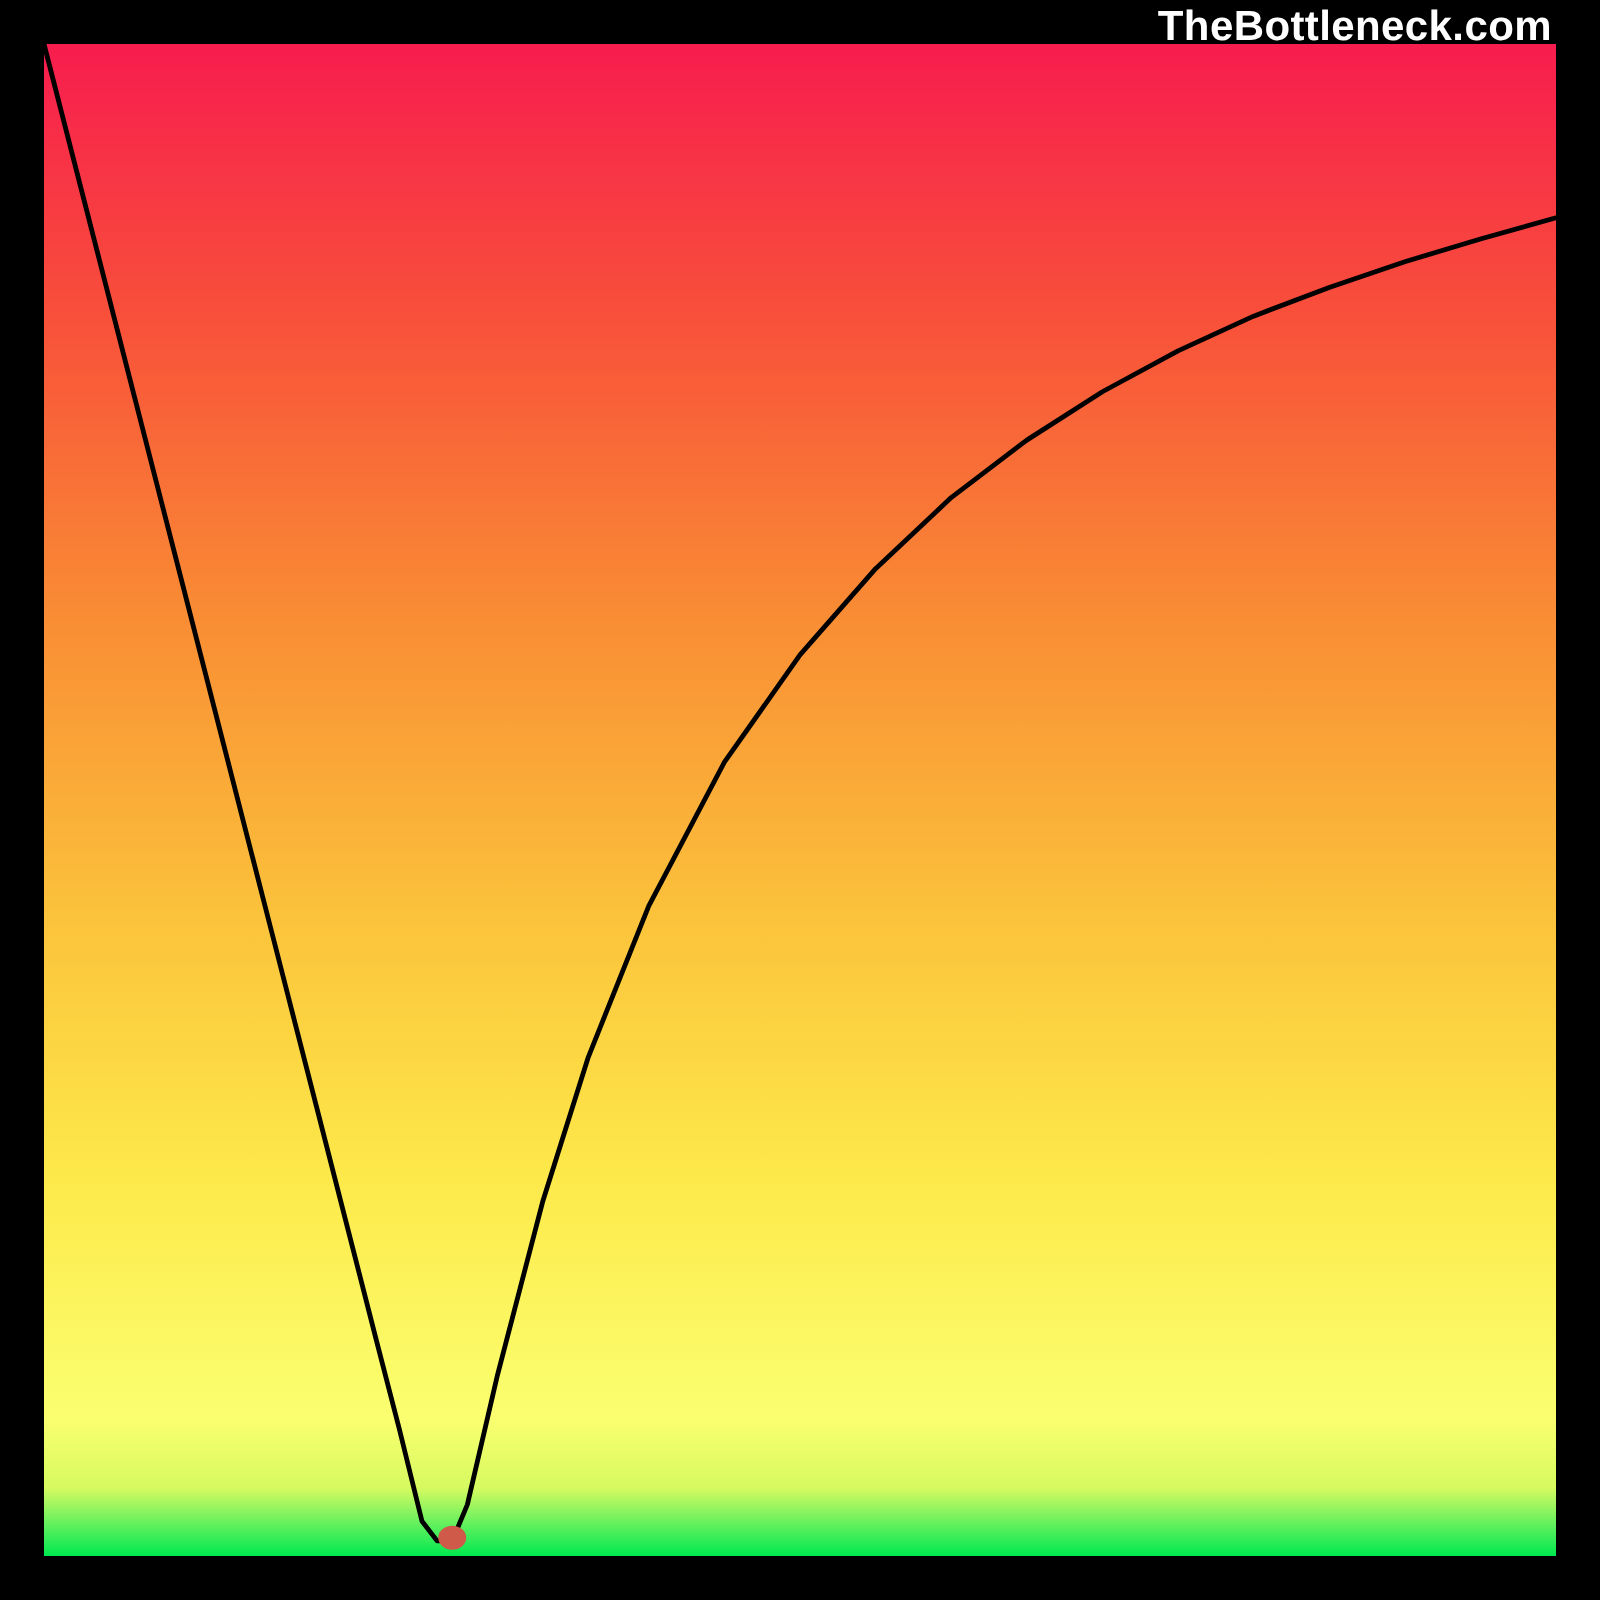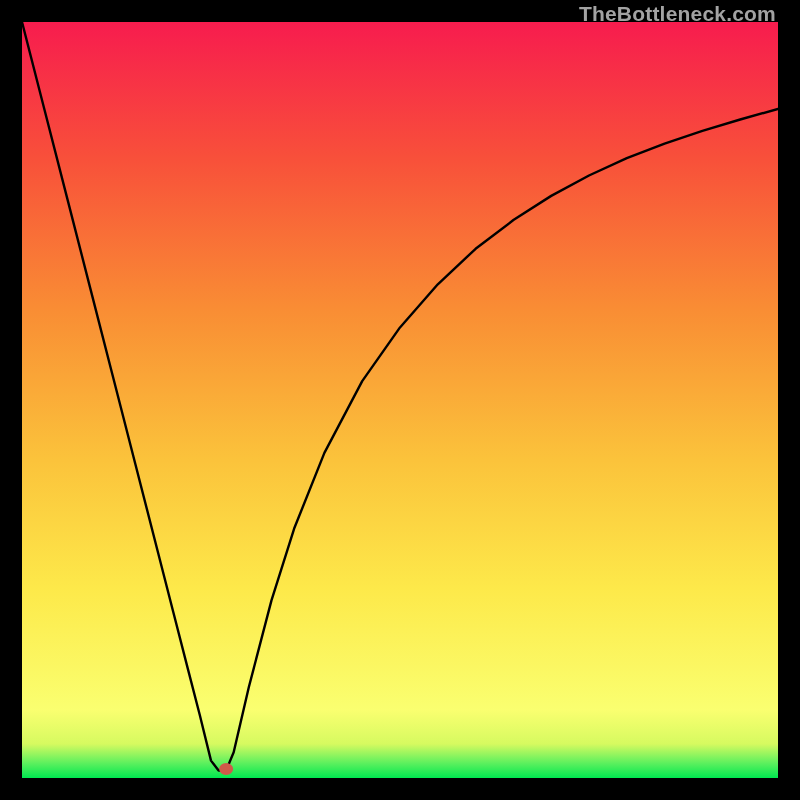--- a/index.html
+++ b/index.html
@@ -18,21 +18,21 @@
     height: 756px;
     background: #000;
   }
   .watermark {
     position: absolute;
     top: 2px;
     right: 24px;
     font-family: Arial, Helvetica, sans-serif;
     font-size: 21px;
     font-weight: 600;
-    color: #a3a3a3;
+    color: #ffffff;
     letter-spacing: 0.2px;
   }
   svg {
     display: block;
   }
 </style>
 </head>
 <body>
 
 <div class="frame">

